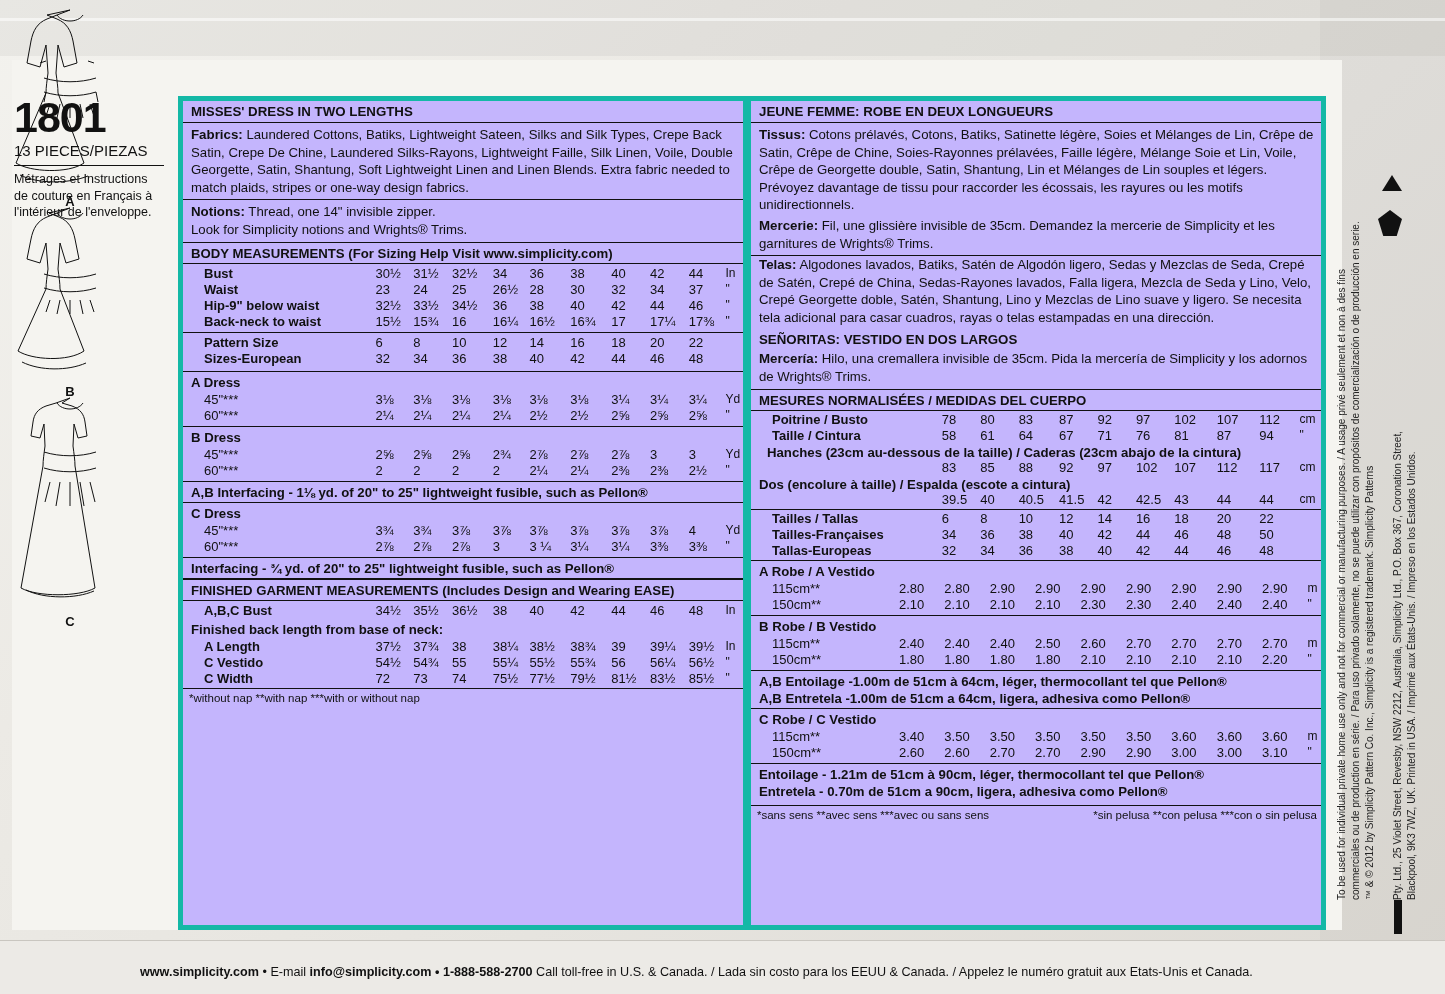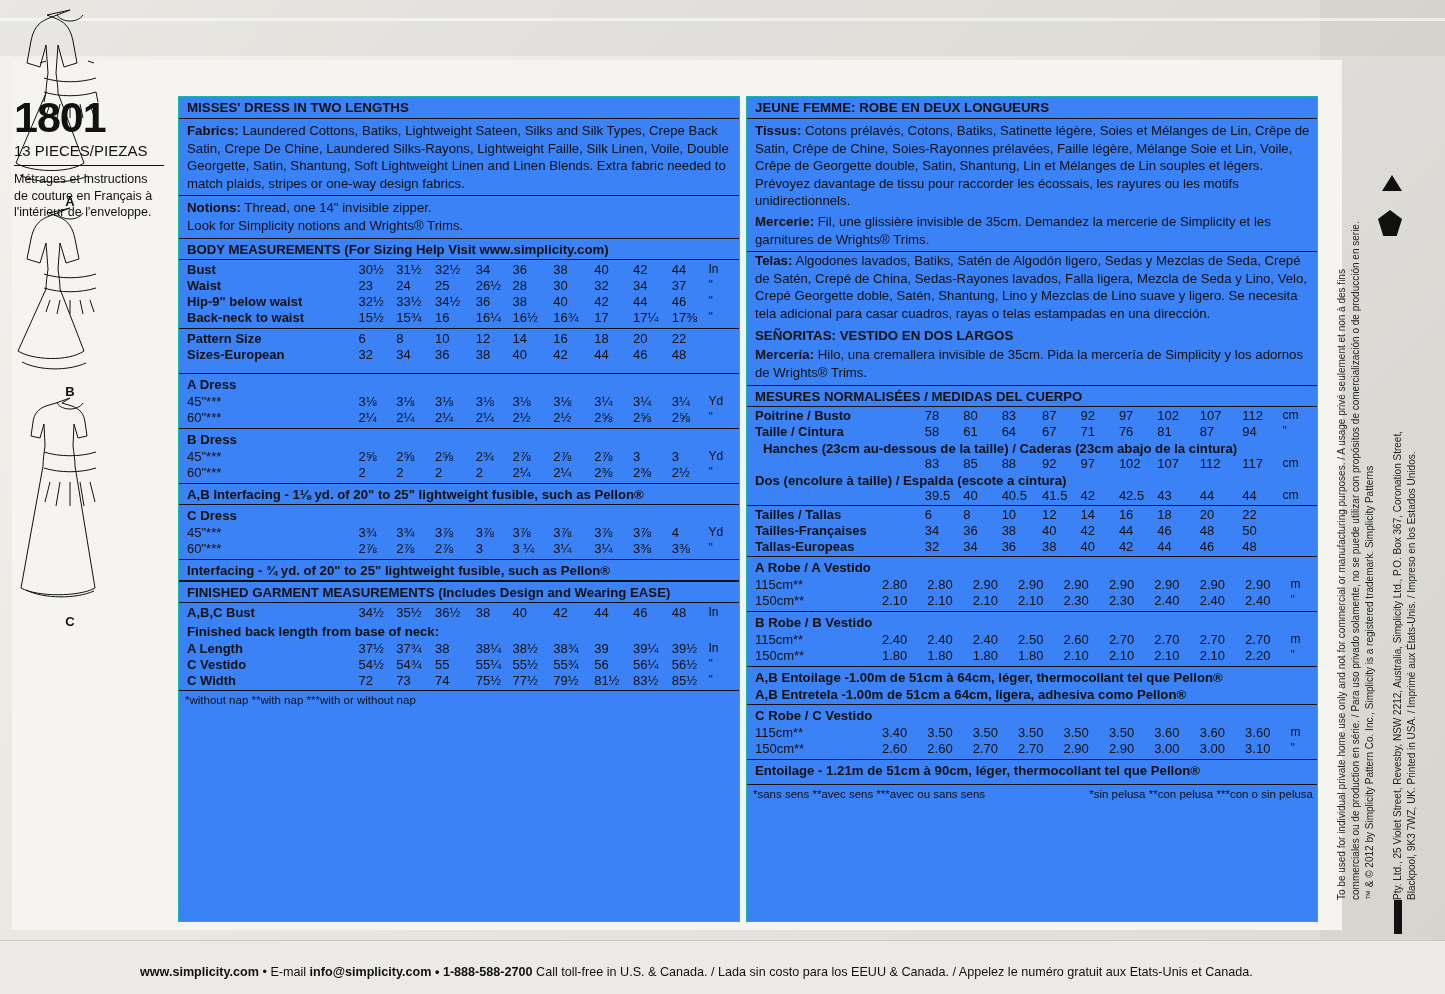--- a/index.html
+++ b/index.html
@@ -16,22 +16,22 @@
     background:
       linear-gradient(135deg,#f3f2ee 0%,#eceae5 30%,#e6e4df 60%,#dedbd5 100%);
   }
   .shade{position:absolute;background:rgba(0,0,0,0.045);}
   .sheet{
     position:absolute;left:12px;top:60px;width:1330px;height:870px;
     background:#f5f4f0;
   }
   .panel{
     position:absolute;
-    border:1px solid #14b8a6;
-    background:#3b82f6;
+    border:5px solid #14b8a6;
+    background:#c4b5fd;
   }
 
   
   #numblock{left:14px;top:96px;width:150px;height:160px;border:none;background:transparent;}
   .patno{font-family:"Liberation Sans",sans-serif;font-weight:bold;font-size:43px;letter-spacing:-1px;line-height:1;}
   .pieces{font-size:15px;margin-top:3px;}
   .hr-thin{border:none;border-top:1px solid #111;margin:6px 0 5px 0;}
   .frtext{font-size:12.5px;line-height:1.32;}
 
   
@@ -42,21 +42,21 @@
   
   #mainpanel{left:178px;top:96px;width:560px;height:824px;}
   #frpanel{left:746px;top:96px;width:570px;height:824px;}
 
   .ttl{font-weight:bold;font-size:13.3px;}
   .bodytxt{font-size:13.2px;line-height:1.33;}
   .sec{padding:3px 6px 3px 8px;}
   .rule{border-top:1px solid #111;}
   .rule2{border-top:2px solid #111;}
 
-  table.t{border-collapse:collapse;width:100%;font-size:13px;}
+  table.t{border-collapse:collapse;width:100%;font-size:13px;margin-left:13px;}
   table.t td{padding:0 0 1px 0;white-space:nowrap;}
   td.lbl{font-weight:bold;padding-left:2px;}
   td.lblr{font-weight:normal;padding-left:2px;}
   td.num{text-align:left;}
   .unit{font-size:12px;}
 
   .hdr{font-weight:bold;font-size:13.2px;padding:3px 0 2px 2px;}
   .foot{font-size:11.5px;padding:3px 4px 2px 6px;}
 
   
@@ -250,21 +250,21 @@
           <td class="num">17</td>
           <td class="num">17¼</td>
           <td class="num">17⅜</td>
           <td class="unit">"</td>
         </tr>
       </tbody>
     </table>
   </div>
   <div class="rule"></div>
 
-  <div style="padding:2px 6px 10px 8px;">
+  <div style="padding:2px 6px 4px 8px;">
     <table class="t">
       <colgroup>
         <col style="width:168px">
           <col style="width:37px">
           <col style="width:38px">
           <col style="width:40px">
         <col style="width:36px">
           <col style="width:40px">
           <col style="width:40px">
           <col style="width:38px">
@@ -897,20 +897,21 @@
           <td class="num">3.00</td>
           <td class="num">3.10</td>
           <td class="unit">"</td>
         </tr>
       </tbody>
     </table>
   </div>
   <div class="rule"></div>
 
   <div class="hdr" style="padding-left:8px;">Entoilage - 1.21m de 51cm à 90cm, léger, thermocollant tel que Pellon®</div>
+  <div class="hdr" style="padding-left:8px;padding-top:0;">Entretela - 0.70m de 51cm a 90cm, ligera, adhesiva como Pellon®</div>
   <div class="rule" style="margin-top:4px;"></div>
   <div class="foot" style="display:flex;justify-content:space-between;">
     <span>*sans sens     **avec sens     ***avec ou sans sens</span>
     <span>*sin pelusa      **con pelusa      ***con o sin pelusa</span>
   </div>
 </div>
 
 <div class="vert" id="legal1">To be used for individual private home use only and not for commercial or manufacturing purposes. / A usage privé seulement et non à des fins</div>
 <div class="vert" id="legal2">commerciales ou de production en série. / Para uso privado solamente, no se puede utilizar con propósitos de comercialización o de producción en serie.</div>
 <div class="vert" id="legal3">™ &amp; © 2012 by Simplicity Pattern Co. Inc., Simplicity is a registered trademark. Simplicity Patterns</div>

